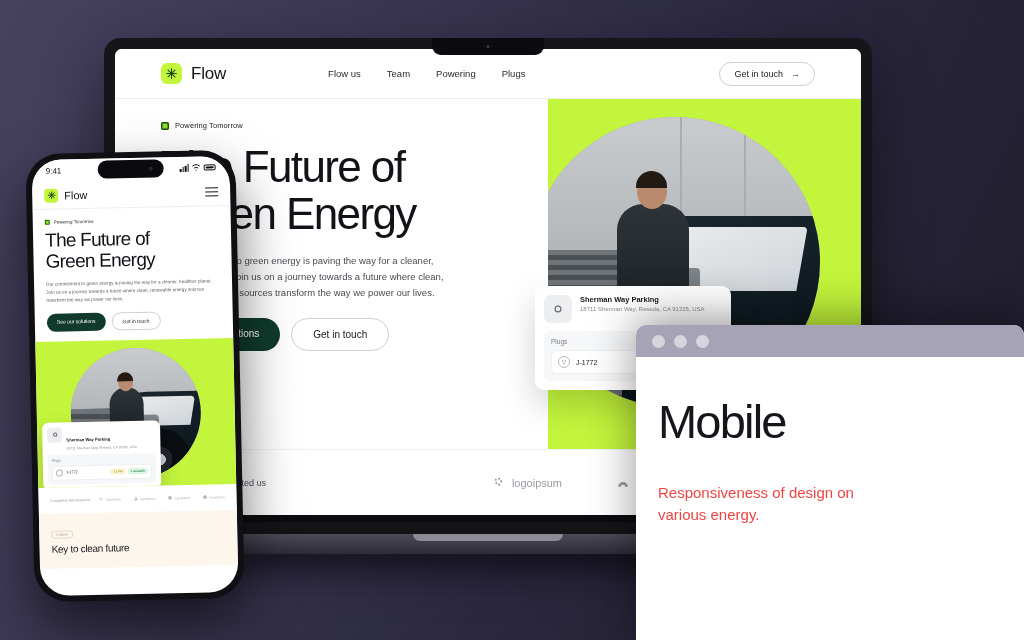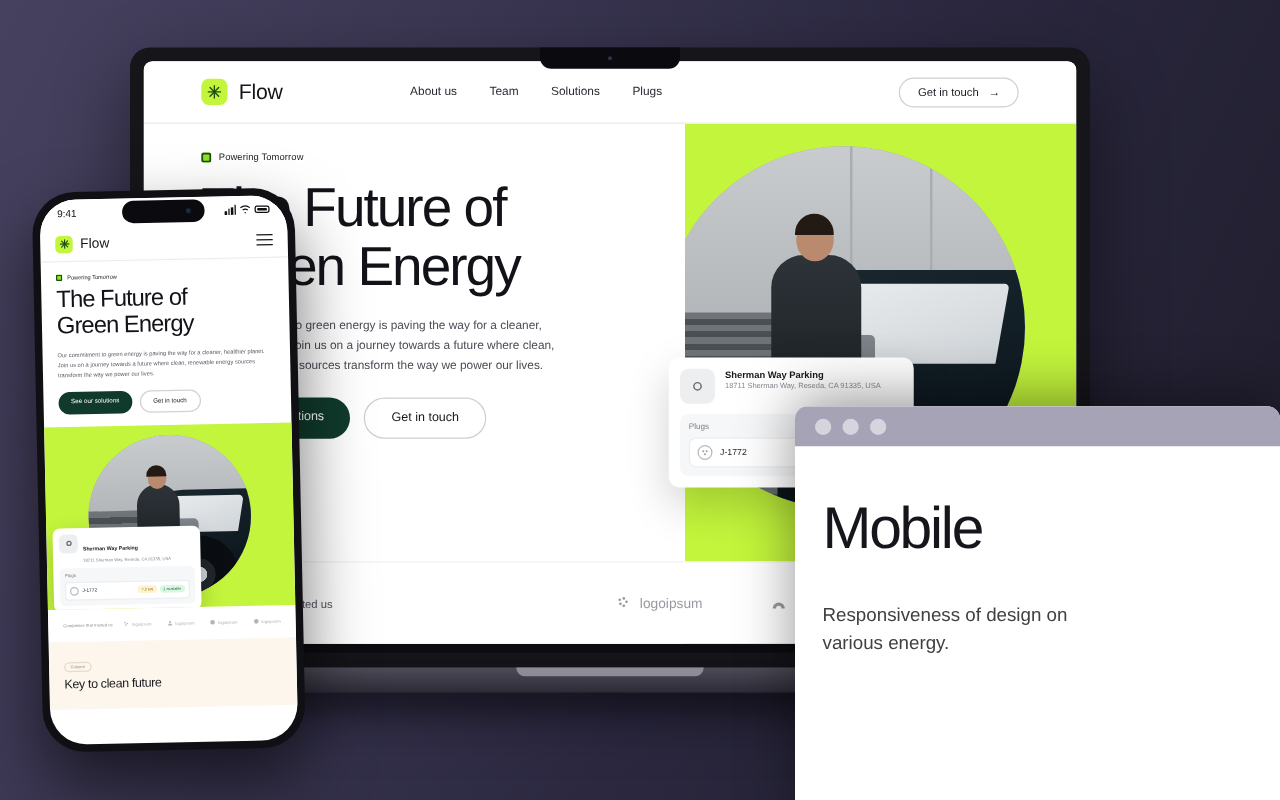--- a/index.html
+++ b/index.html
@@ -190,21 +190,21 @@
   
   .browser {
     position:absolute; left:636px; top:291px; width:388px; height:337px;
     background:#fff; border-radius:10px 10px 0 0; overflow:hidden;
     box-shadow:0 -6px 46px rgba(0,0,0,.42); z-index:30;margin-top:34px;
   }
   .browser-bar { height:32px; background:#a5a3b5; display:flex; align-items:center; gap:9px; padding:0 16px;}
   .dot { width:13px;height:13px;border-radius:50%;background:#d6d5de;}
   .browser-body { padding:40px 22px 0 22px; }
   .browser-h { font-size:47px; line-height:1.08; letter-spacing:-1.8px; color:#15151b; font-weight:400;}
-  .browser-p { margin-top:34px; font-size:15px; line-height:1.45; color:#404040; }
+  .browser-p { margin-top:34px; font-size:15px; line-height:1.45; color:#ef4444; }
 
   .sun { display:block; }
 </style>
 </head>
 <body>
 
 <div class="laptop">
   <div class="laptop-lid">
     <div class="laptop-notch"></div>
     <div class="laptop-screen">
@@ -215,23 +215,23 @@
             <svg class="sun" width="13" height="13" viewBox="0 0 24 24" stroke="#1d4d12" stroke-width="2" stroke-linecap="round">
               <line x1="12" y1="3" x2="12" y2="21"></line>
                 <line x1="3" y1="12" x2="21" y2="12"></line>
               <line x1="5.6" y1="5.6" x2="18.4" y2="18.4"></line>
                 <line x1="18.4" y1="5.6" x2="5.6" y2="18.4"></line>
             </svg>
           </span>
           <span class="brand-name">Flow</span>
         </div>
         <div class="nav-links">
-          <span>About us</span>
+          <span>Flow us</span>
           <span>Team</span>
-          <span>Solutions</span>
+          <span>Powering</span>
           <span>Plugs</span>
         </div>
         <div class="nav-cta">
           <span>Get in touch</span>
           <span class="arr">→</span>
         </div>
       </div>
 
       <div class="hero">
         <div class="hero-left">

